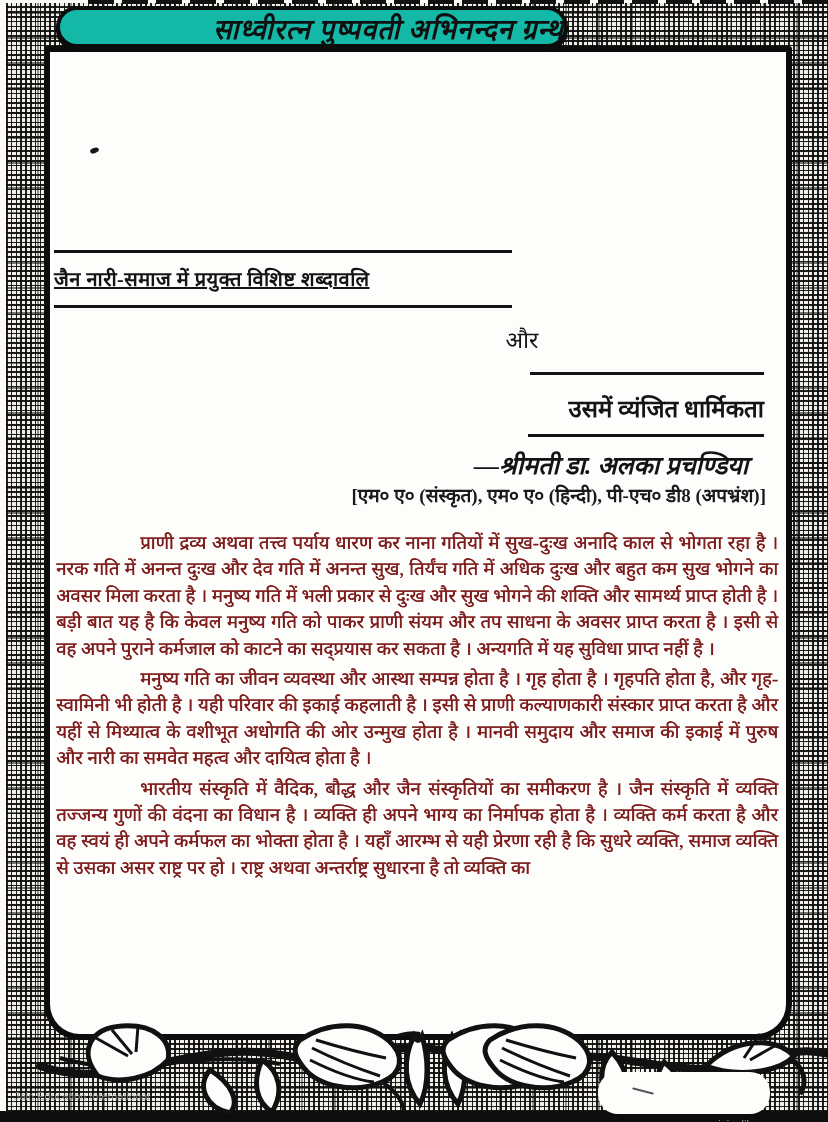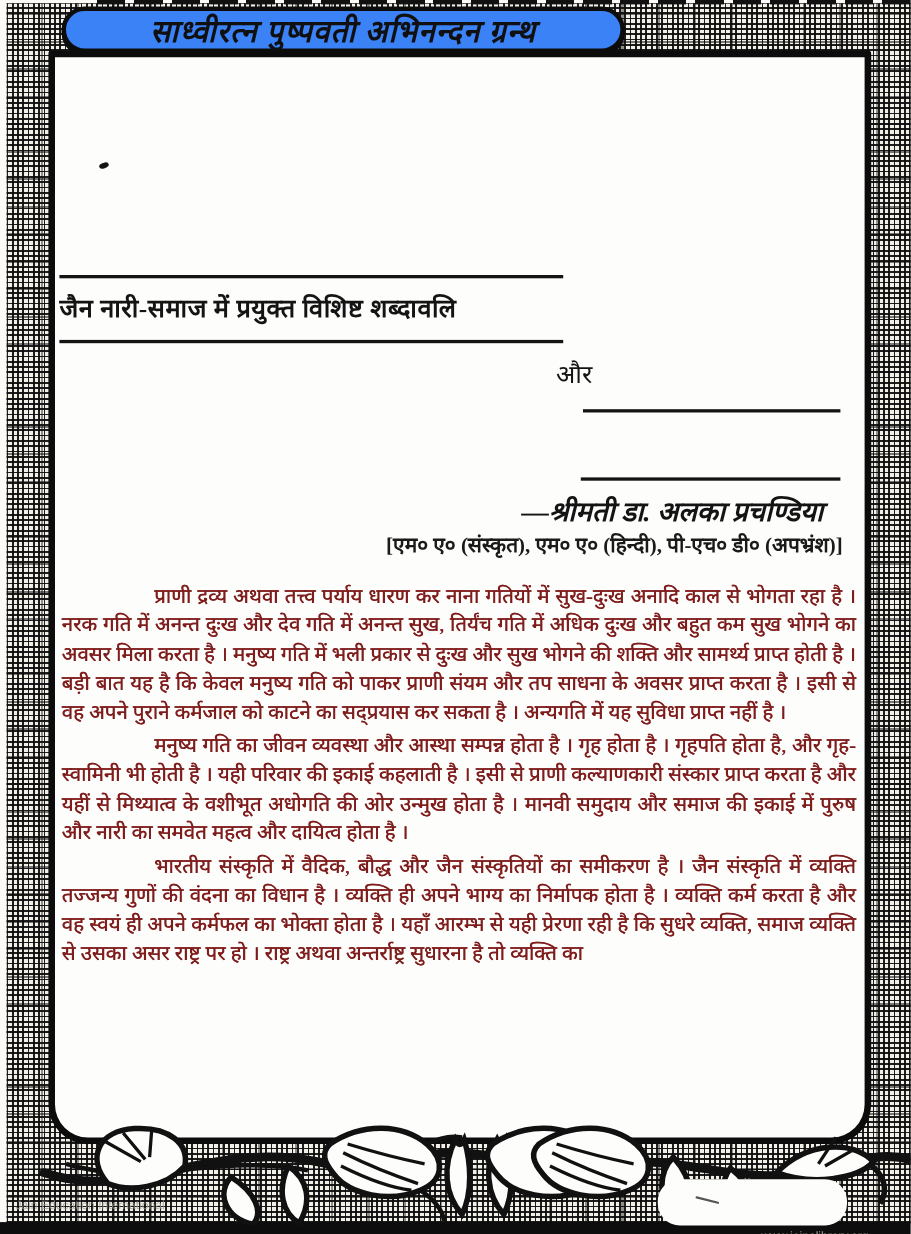--- a/index.html
+++ b/index.html
@@ -26,22 +26,22 @@
   }
   .top-edge {
     position:absolute; left:88px; top:0; right:0; height:4px;
     background:repeating-linear-gradient(90deg,#111 0 26px, transparent 26px 34px);
   }
   .bottom-bar { position:absolute; left:0; bottom:0; width:828px; height:11px; background:#0d0d0d; }
 
   
   .banner {
     position:absolute; left:56px; top:6px; width:512px; height:42px;
-    background:#3b82f6; border:4px solid #0c0c0c; border-radius:24px;
-    display:flex; align-items:center; justify-content:center;
+    background:#14b8a6; border:4px solid #0c0c0c; border-radius:24px;
+    display:flex; align-items:center; justify-content:flex-end;
     box-shadow:0 3px 0 #0c0c0c;
     z-index:5;
   }
   .banner-title {
     font-size:27px; font-weight:bold; font-style:italic;
     letter-spacing:1px; white-space:nowrap; color:#101010;
     transform:scaleY(1.05);
   }
 
   
@@ -55,22 +55,22 @@
 
   .ink-blot { position:absolute; left:40px; top:96px; width:9px; height:5px;
     background:#141414; border-radius:50%; transform:rotate(-18deg); }
 
   .rule { background:#141414; height:3px; }
 
   .title-block { position:absolute; left:4px; top:198px; width:458px; }
   .title-block .rule-top { width:100%; margin-bottom:14px; }
   .title-block .rule-bottom { width:100%; margin-top:13px; }
   .article-title {
-    font-size:23px; font-weight:bold; line-height:1.25;
-    letter-spacing:.5px; white-space:nowrap; color:#141414;
+    font-size:20px; font-weight:bold; line-height:1.25;
+    letter-spacing:.5px; white-space:nowrap; color:#141414;text-decoration:underline;
   }
 
   .conjunction {
     position:absolute; left:432px; top:271px; width:80px;
     font-size:23px; font-weight:normal; text-align:center; color:#141414;
   }
 
   .subtitle-block { position:absolute; right:22px; top:320px; width:234px; text-align:right; }
   .subtitle-block .rule-top { width:100%; margin-bottom:16px; }
   .article-subtitle {
@@ -139,28 +139,29 @@
       <div class="title-block">
         <div class="rule rule-top"></div>
         <div class="article-title">जैन नारी-समाज में प्रयुक्त विशिष्ट शब्दावलि</div>
         <div class="rule rule-bottom"></div>
       </div>
 
       <div class="conjunction">और</div>
 
       <div class="subtitle-block">
         <div class="rule rule-top"></div>
+        <div class="article-subtitle">उसमें व्यंजित धार्मिकता</div>
       </div>
 
       <div class="author-block">
         <div class="rule rule-top"></div>
         <div class="article-author">—श्रीमती डा. अलका प्रचण्डिया</div>
       </div>
 
-      <div class="credentials">[एम० ए० (संस्कृत), एम० ए० (हिन्दी), पी-एच० डी० (अपभ्रंश)]</div>
+      <div class="credentials">[एम० ए० (संस्कृत), एम० ए० (हिन्दी), पी-एच० डी8 (अपभ्रंश)]</div>
 
       <div class="body-text">
         <p>प्राणी द्रव्य अथवा तत्त्व पर्याय धारण कर नाना गतियों में सुख-दुःख अनादि काल से भोगता रहा है । नरक गति में अनन्त दुःख और देव गति में अनन्त सुख, तिर्यंच गति में अधिक दुःख और बहुत कम सुख भोगने का अवसर मिला करता है । मनुष्य गति में भली प्रकार से दुःख और सुख भोगने की शक्ति और सामर्थ्य प्राप्त होती है । बड़ी बात यह है कि केवल मनुष्य गति को पाकर प्राणी संयम और तप साधना के अवसर प्राप्त करता है । इसी से वह अपने पुराने कर्मजाल को काटने का सद्प्रयास कर सकता है । अन्यगति में यह सुविधा प्राप्त नहीं है ।</p>
         <p>मनुष्य गति का जीवन व्यवस्था और आस्था सम्पन्न होता है । गृह होता है । गृहपति होता है, और गृह-स्वामिनी भी होती है । यही परिवार की इकाई कहलाती है । इसी से प्राणी कल्याणकारी संस्कार प्राप्त करता है और यहीं से मिथ्यात्व के वशीभूत अधोगति की ओर उन्मुख होता है । मानवी समुदाय और समाज की इकाई में पुरुष और नारी का समवेत महत्व और दायित्व होता है ।</p>
         <p>भारतीय संस्कृति में वैदिक, बौद्ध और जैन संस्कृतियों का समीकरण है । जैन संस्कृति में व्यक्ति तज्जन्य गुणों की वंदना का विधान है । व्यक्ति ही अपने भाग्य का निर्मापक होता है । व्यक्ति कर्म करता है और वह स्वयं ही अपने  कर्मफल का  भोक्ता  होता है ।  यहाँ आरम्भ से  यही प्रेरणा रही है कि सुधरे व्यक्ति, समाज व्यक्ति से उसका असर राष्ट्र पर हो ।  राष्ट्र अथवा  अन्तर्राष्ट्र  सुधारना है तो व्यक्ति का</p>
       </div>
 
 
     </div>
   </div>

